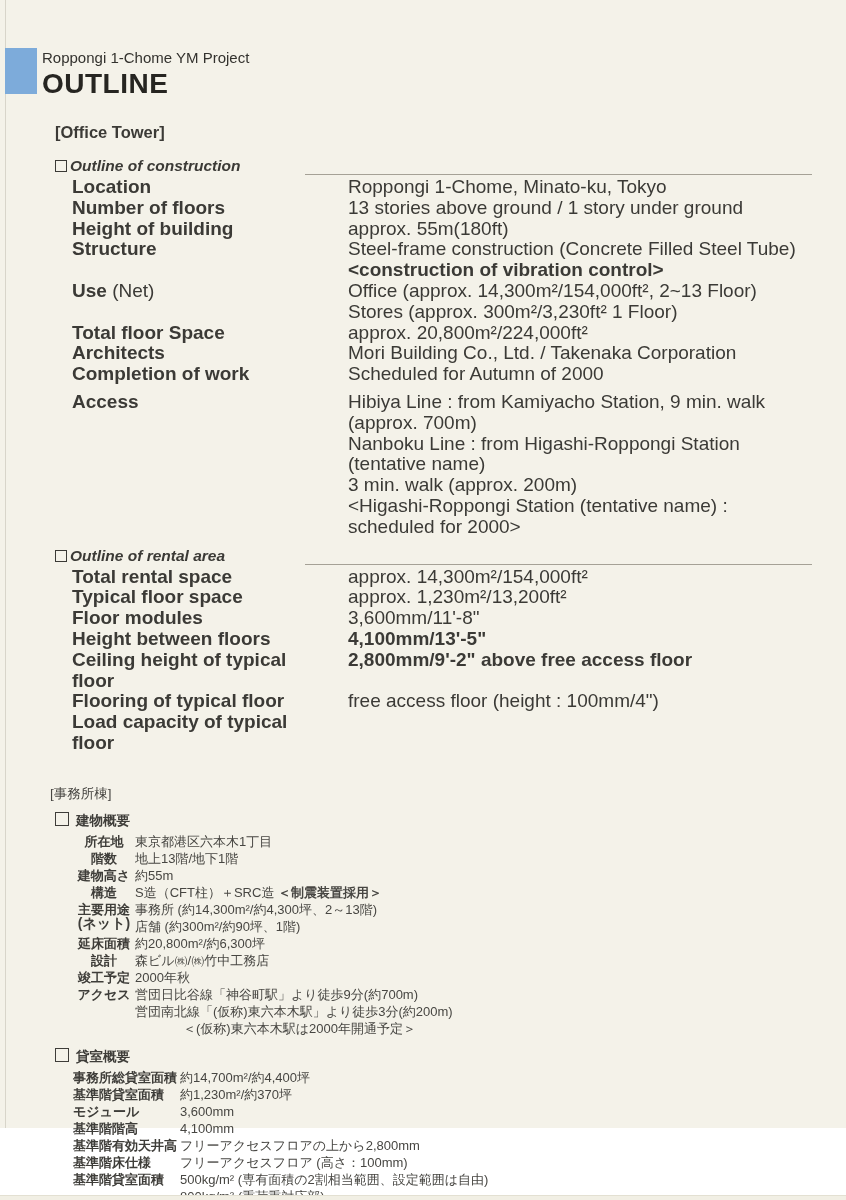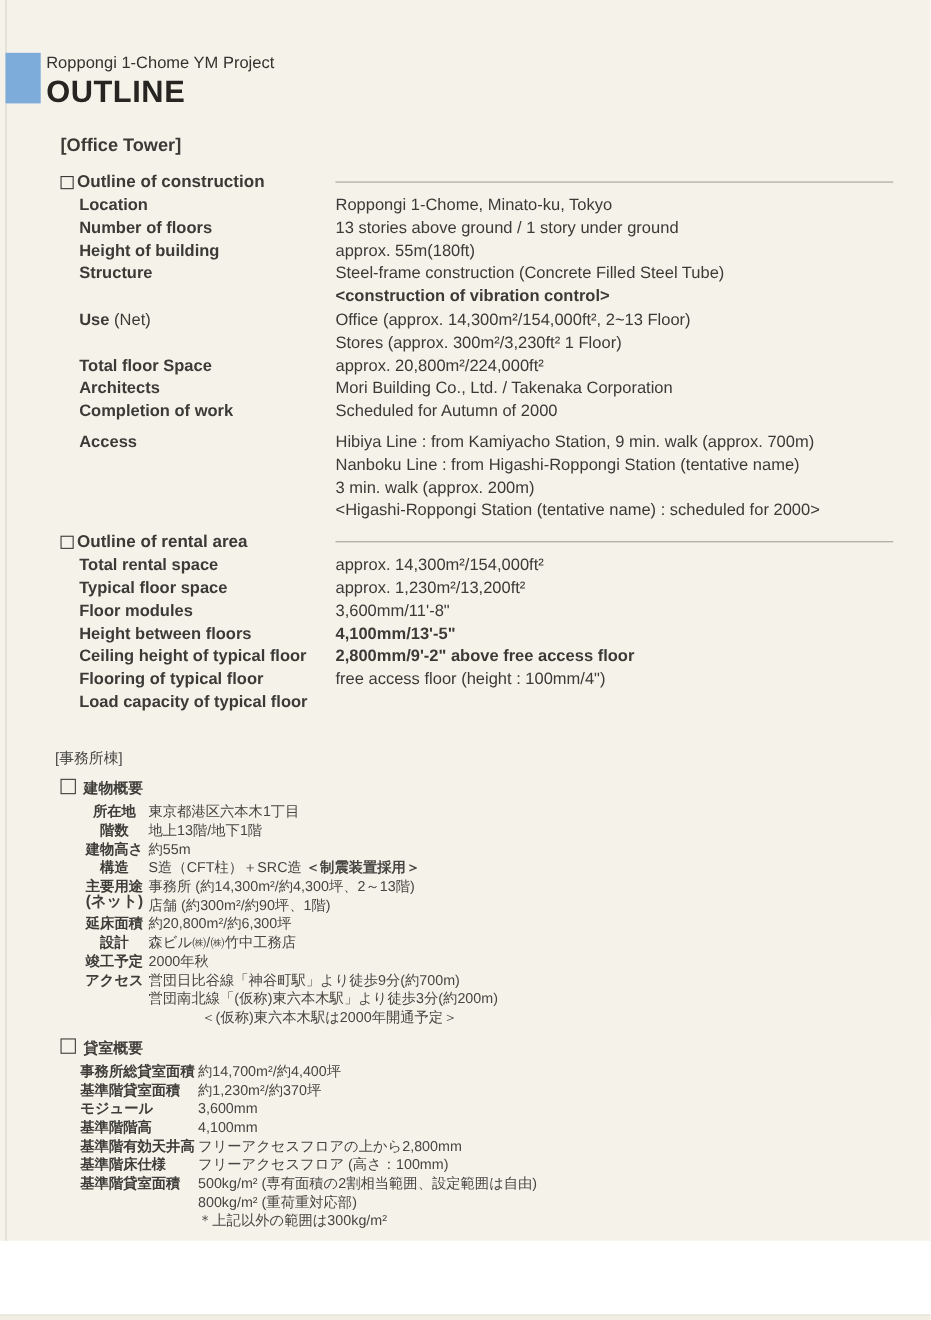--- a/index.html
+++ b/index.html
@@ -28,25 +28,25 @@
   .header{position:relative;padding:33px 0 0 42px;}
   .blue-sq{position:absolute;left:5px;top:32px;width:32px;height:46px;background:#7dabda;}
   .project{font-size:15px;color:#33322e;line-height:18px;}
   .page-title{font-size:28px;font-weight:bold;letter-spacing:.5px;color:#262521;margin:1px 0 0 0;line-height:32px;}
 
   
   .tag-en{margin:23px 0 0 55px;font-weight:bold;font-size:16.5px;}
   .sec{margin:0 34px 0 55px;}
   .sec-construction{margin-top:15px;}
   .sec-rental{margin-top:9px;}
-  .sec-head{display:flex;align-items:center;margin-bottom:2px;}
+  .sec-head{display:flex;align-items:flex-end;margin-bottom:2px;font-style:italic;}
   .sec-title{width:250px;flex:none;font-weight:bold;font-size:15.5px;display:flex;align-items:center;}
   .rule{flex:1;border-top:1px solid #a5a196;margin-top:-2px;}
   .sq{display:inline-block;width:10px;height:10px;border:1.6px solid #3b3a36;margin-right:3px;flex:none;}
-  .e-row{display:flex;font-size:15px;line-height:20.8px;}
+  .e-row{display:flex;font-size:19px;line-height:20.8px;gap:43px;}
   .e-label{box-sizing:border-box;width:250px;flex:none;padding-left:17px;font-weight:bold;}
   .e-value{flex:1;}
   .mt7{margin-top:7px;}
   .b{font-weight:bold;}
   .lbl-note{font-weight:normal;}
 
   
   .tag-jp{margin:31px 0 0 50px;font-size:13.5px;color:#474642;}
   .jsec{margin:0 34px 0 55px;color:#474642;}
   .jsec-head{display:flex;align-items:flex-start;font-weight:bold;font-size:13.5px;margin-top:9px;margin-bottom:3px;color:#3e3d39;}

